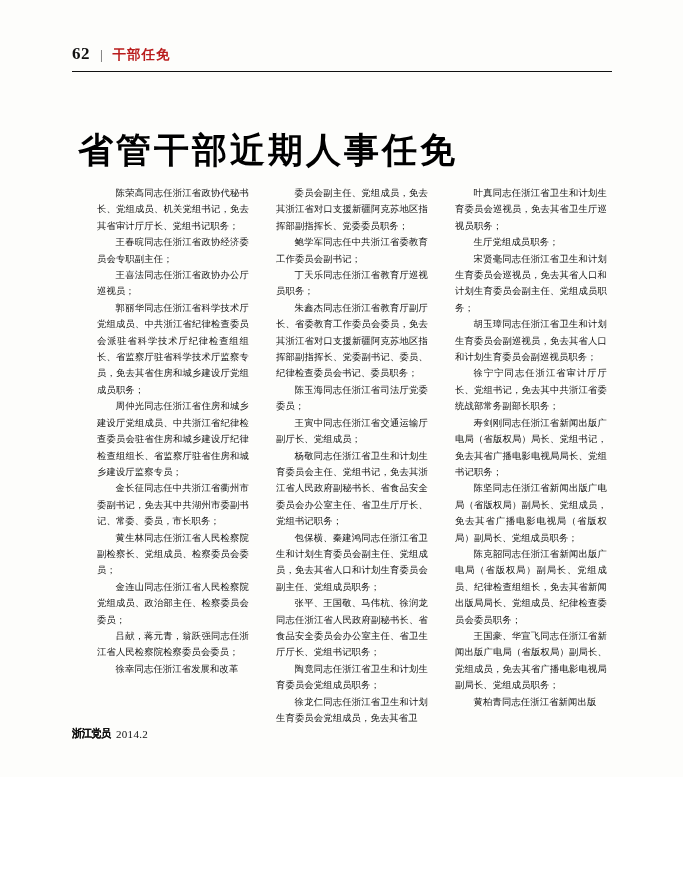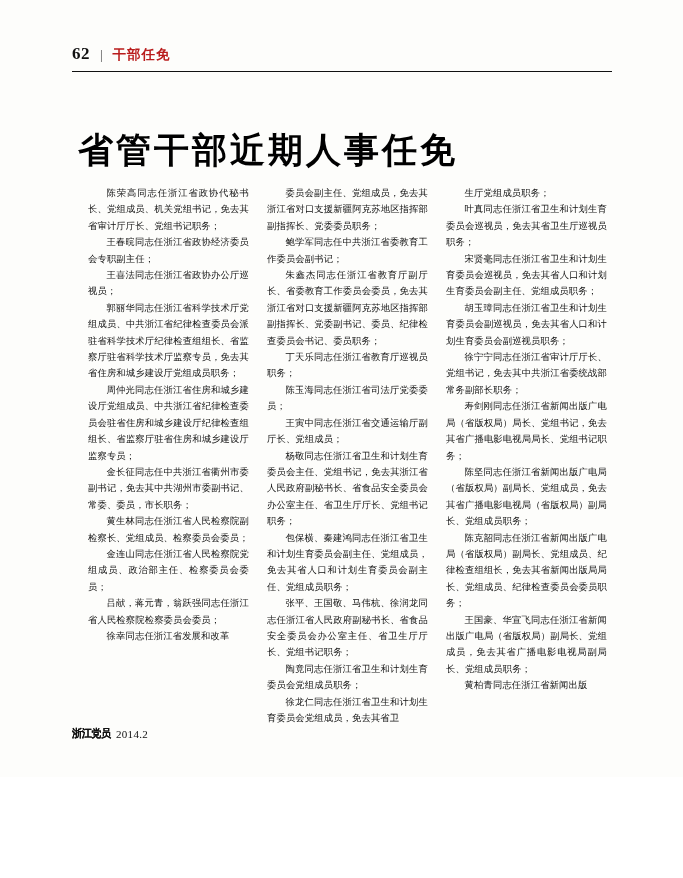--- a/index.html
+++ b/index.html
@@ -79,21 +79,21 @@
   .col {
     width: 161px;
     font-family: "DejaVu Sans", "Liberation Sans", sans-serif;
     font-size: 9.3px;
     line-height: 16.4px;
     color: #111;
     text-align: justify;
     text-justify: inter-character;
   }
   .para {
-    margin: 0 0 0 0;
+    margin: 0 0 0 9px;
     text-indent: 18.6px;
     letter-spacing: 0.15px;
   }
   
   .footer {
     position: absolute;
     left: 72px;
     bottom: 36px;
     display: flex;
     align-items: center;
@@ -141,34 +141,34 @@
       <p class="para">金长征同志任中共浙江省衢州市委副书记，免去其中共湖州市委副书记、常委、委员，市长职务；</p>
       <p class="para">黄生林同志任浙江省人民检察院副检察长、党组成员、检察委员会委员；</p>
       <p class="para">金连山同志任浙江省人民检察院党组成员、政治部主任、检察委员会委员；</p>
       <p class="para">吕献，蒋元青，翁跃强同志任浙江省人民检察院检察委员会委员；</p>
       <p class="para">徐幸同志任浙江省发展和改革</p>
     </div>
 
     <div class="col">
       <p class="para">委员会副主任、党组成员，免去其浙江省对口支援新疆阿克苏地区指挥部副指挥长、党委委员职务；</p>
       <p class="para">鲍学军同志任中共浙江省委教育工作委员会副书记；</p>
+      <p class="para">丁天乐同志任浙江省教育厅巡视员职务；</p>
       <p class="para">朱鑫杰同志任浙江省教育厅副厅长、省委教育工作委员会委员，免去其浙江省对口支援新疆阿克苏地区指挥部副指挥长、党委副书记、委员、纪律检查委员会书记、委员职务；</p>
-      <p class="para">丁天乐同志任浙江省教育厅巡视员职务；</p>
       <p class="para">陈玉海同志任浙江省司法厅党委委员；</p>
       <p class="para">王寅中同志任浙江省交通运输厅副厅长、党组成员；</p>
       <p class="para">杨敬同志任浙江省卫生和计划生育委员会主任、党组书记，免去其浙江省人民政府副秘书长、省食品安全委员会办公室主任、省卫生厅厅长、党组书记职务；</p>
       <p class="para">包保横、秦建鸿同志任浙江省卫生和计划生育委员会副主任、党组成员，免去其省人口和计划生育委员会副主任、党组成员职务；</p>
       <p class="para">张平、王国敬、马伟杭、徐润龙同志任浙江省人民政府副秘书长、省食品安全委员会办公室主任、省卫生厅厅长、党组书记职务；</p>
       <p class="para">陶竟同志任浙江省卫生和计划生育委员会党组成员职务；</p>
       <p class="para">徐龙仁同志任浙江省卫生和计划生育委员会党组成员，免去其省卫</p>
     </div>
 
     <div class="col">
+      <p class="para">叶真同志任浙江省卫生和计划生育委员会巡视员，免去其省卫生厅巡视员职务；</p>
       <p class="para">生厅党组成员职务；</p>
-      <p class="para">叶真同志任浙江省卫生和计划生育委员会巡视员，免去其省卫生厅巡视员职务；</p>
       <p class="para">宋贤毫同志任浙江省卫生和计划生育委员会巡视员，免去其省人口和计划生育委员会副主任、党组成员职务；</p>
       <p class="para">胡玉璋同志任浙江省卫生和计划生育委员会副巡视员，免去其省人口和计划生育委员会副巡视员职务；</p>
       <p class="para">徐宁宁同志任浙江省审计厅厅长、党组书记，免去其中共浙江省委统战部常务副部长职务；</p>
       <p class="para">寿剑刚同志任浙江省新闻出版广电局（省版权局）局长、党组书记，免去其省广播电影电视局局长、党组书记职务；</p>
       <p class="para">陈坚同志任浙江省新闻出版广电局（省版权局）副局长、党组成员，免去其省广播电影电视局（省版权局）副局长、党组成员职务；</p>
       <p class="para">陈克韶同志任浙江省新闻出版广电局（省版权局）副局长、党组成员、纪律检查组组长，免去其省新闻出版局局长、党组成员、纪律检查委员会委员职务；</p>
       <p class="para">王国豪、华宣飞同志任浙江省新闻出版广电局（省版权局）副局长、党组成员，免去其省广播电影电视局副局长、党组成员职务；</p>
       <p class="para">黄柏青同志任浙江省新闻出版</p>
     </div>
 

